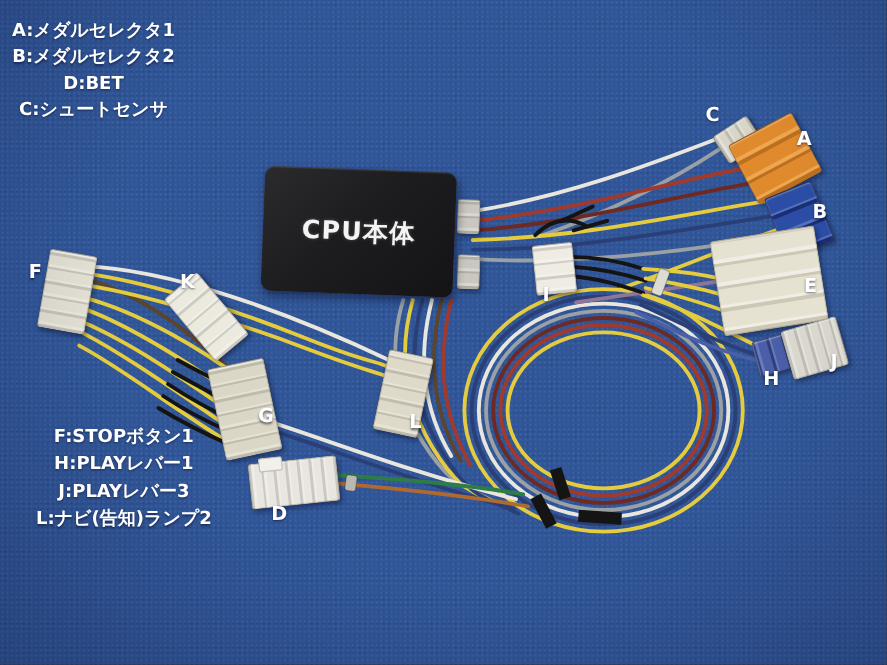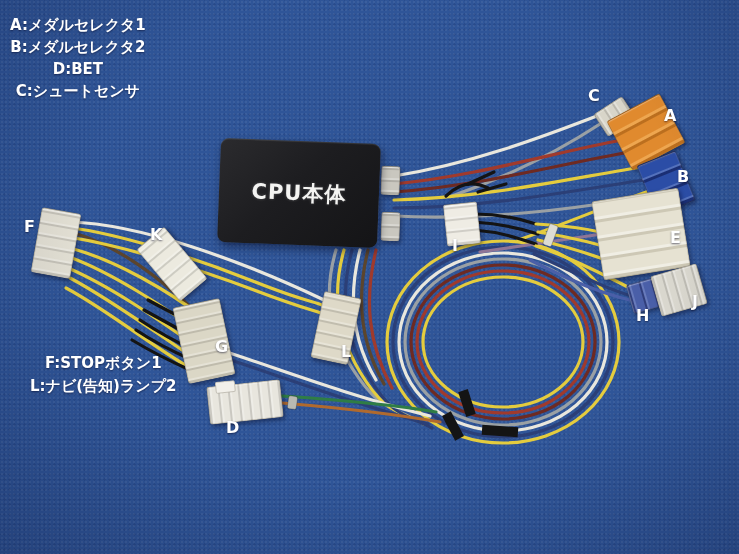--- a/index.html
+++ b/index.html
@@ -196,17 +196,19 @@
   <div class="mk mk-l">L</div>
 
   <div class="legend legend-top">
     <div class="ln">A:メダルセレクタ1</div>
     <div class="ln">B:メダルセレクタ2</div>
     <div class="ln">D:BET</div>
     <div class="ln">C:シュートセンサ</div>
   </div>
   <div class="legend legend-bottom">
     <div class="ln">F:STOPボタン1</div>
+    <div class="ln">H:PLAYレバー1</div>
+    <div class="ln">J:PLAYレバー3</div>
     <div class="ln">L:ナビ(告知)ランプ2</div>
   </div>
 
   <div class="vignette"></div>
 </div>
 
 </body></html>

